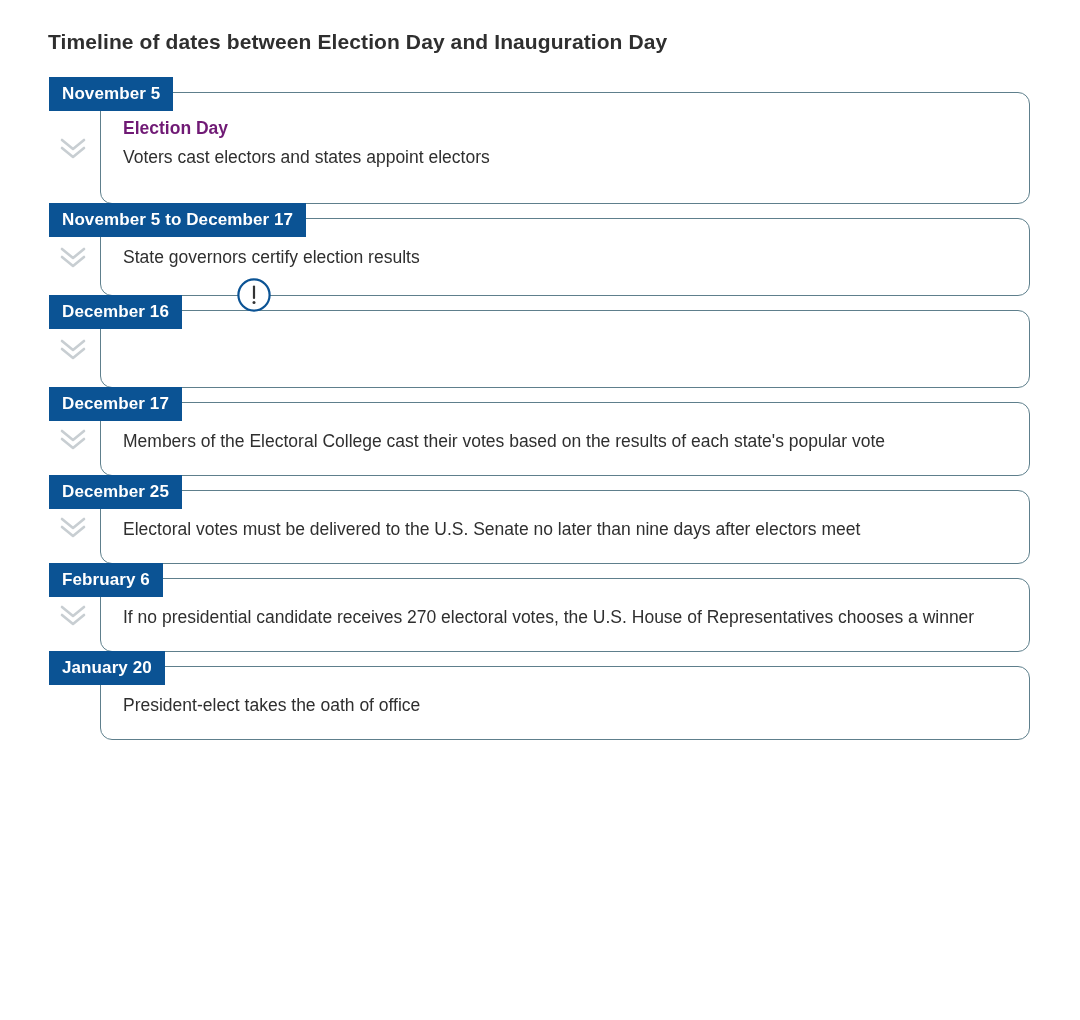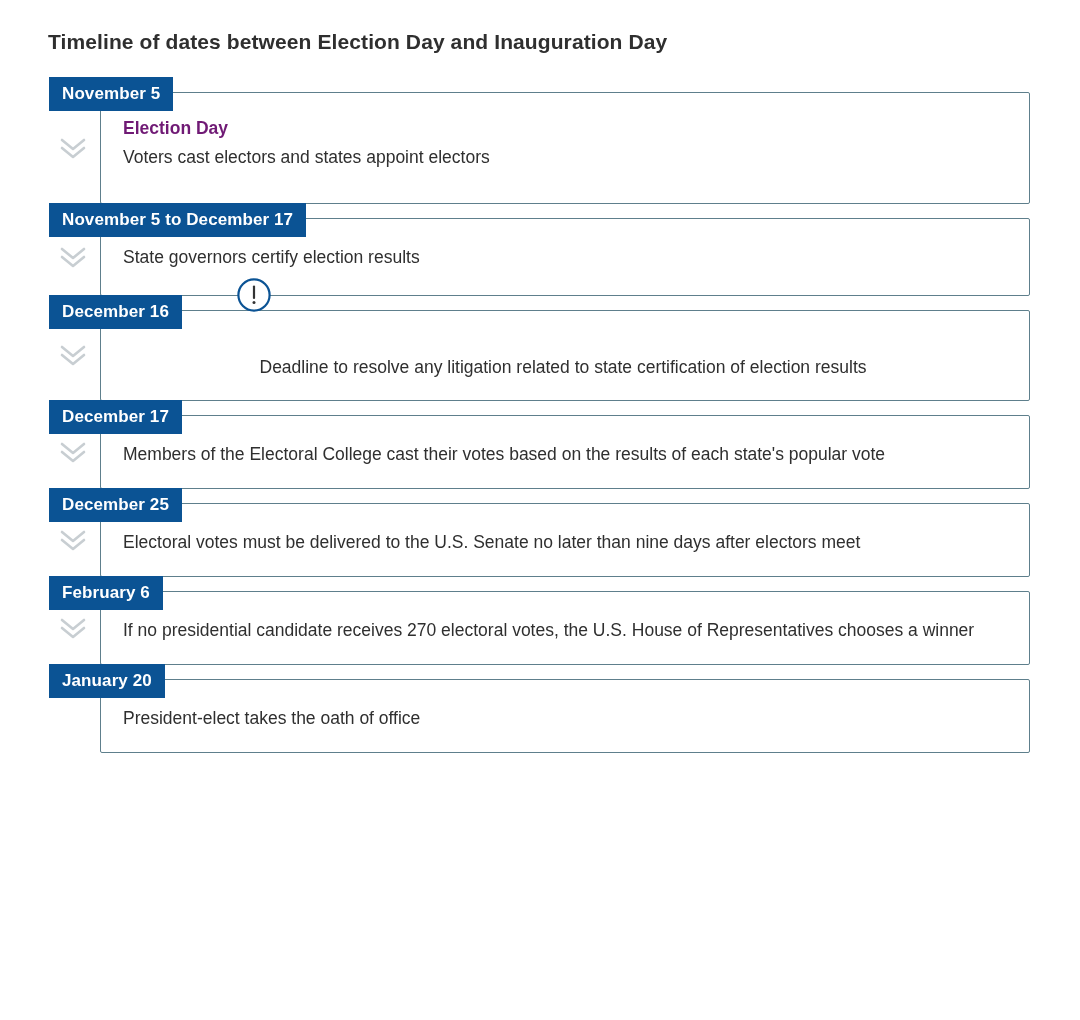--- a/index.html
+++ b/index.html
@@ -65,21 +65,21 @@
     z-index: 1;
   }
   .tl-connector svg { display: block; width: 30px; height: 26px; }
 
   
   .tl-card {
     position: relative;
     margin-left: 52px;          
     margin-right: 50px;         
     border: 1.6px solid #5e7f8c;
-    border-radius: 2px;
+    border-radius: 12px;
     background: #ffffff;
     min-height: 74px;
     padding: 26px 26px 20px 22px;
   }
 
   
   .tl-badge {
     position: absolute;
     left: -52px;                
     top: -16px;                 
@@ -126,21 +126,21 @@
     position: absolute;
     width: 36px;
     height: 36px;
     z-index: 5;
   }
   .tl-alert svg { display: block; width: 36px; height: 36px; }
 
   
   .tl-item[data-idx="0"] .tl-card { min-height: 112px; padding-top: 24px; }
   .tl-item[data-idx="1"] .tl-card { min-height: 78px;  padding-top: 26px; margin-top: 7px; }
-  .tl-item[data-idx="2"] .tl-card { min-height: 78px;  padding-top: 44px; text-align: center; }
+  .tl-item[data-idx="2"] .tl-card { min-height: 78px;  padding-top: 13px; }
   .tl-item[data-idx="3"] .tl-card { min-height": 0; }
   .tl-item[data-idx="6"] .tl-card { min-height: 112px; padding-top: 24px; }
 </style>
 </head>
 <body>
 
 <div class="page">
 
   <div class="page-title">Timeline of dates between Election Day and Inauguration Day</div>
 
@@ -179,21 +179,20 @@
         </div>
         <div class="tl-card">
           <div class="tl-badge">December 16</div>
           <div class="tl-alert" style="left: 135px; top: -34px;">
             <svg viewBox="0 0 36 36" xmlns="http://www.w3.org/2000/svg">
               <circle cx="18" cy="18" r="15.6" fill="#ffffff" stroke="#0b5394" stroke-width="2.2"></circle>
               <line x1="18" y1="9.5" x2="18" y2="21" stroke="#333333" stroke-width="2.2" stroke-linecap="round"></line>
               <circle cx="18" cy="25.6" r="1.5" fill="#333333"></circle>
             </svg>
           </div>
-          <div class="tl-desc">Deadline to resolve any litigation related to state certification of election results</div>
         </div>
       </div>
       <div class="tl-item" data-idx="3">
         <div class="tl-connector">
           <svg viewBox="0 0 30 26" xmlns="http://www.w3.org/2000/svg">
             <path d="M4 5 L15 14 L26 5" fill="none" stroke="#c8ced2" stroke-width="2.6" stroke-linecap="round" stroke-linejoin="round"></path>
             <path d="M4 13 L15 22 L26 13" fill="none" stroke="#c8ced2" stroke-width="2.6" stroke-linecap="round" stroke-linejoin="round"></path>
           </svg>
         </div>
         <div class="tl-card">

